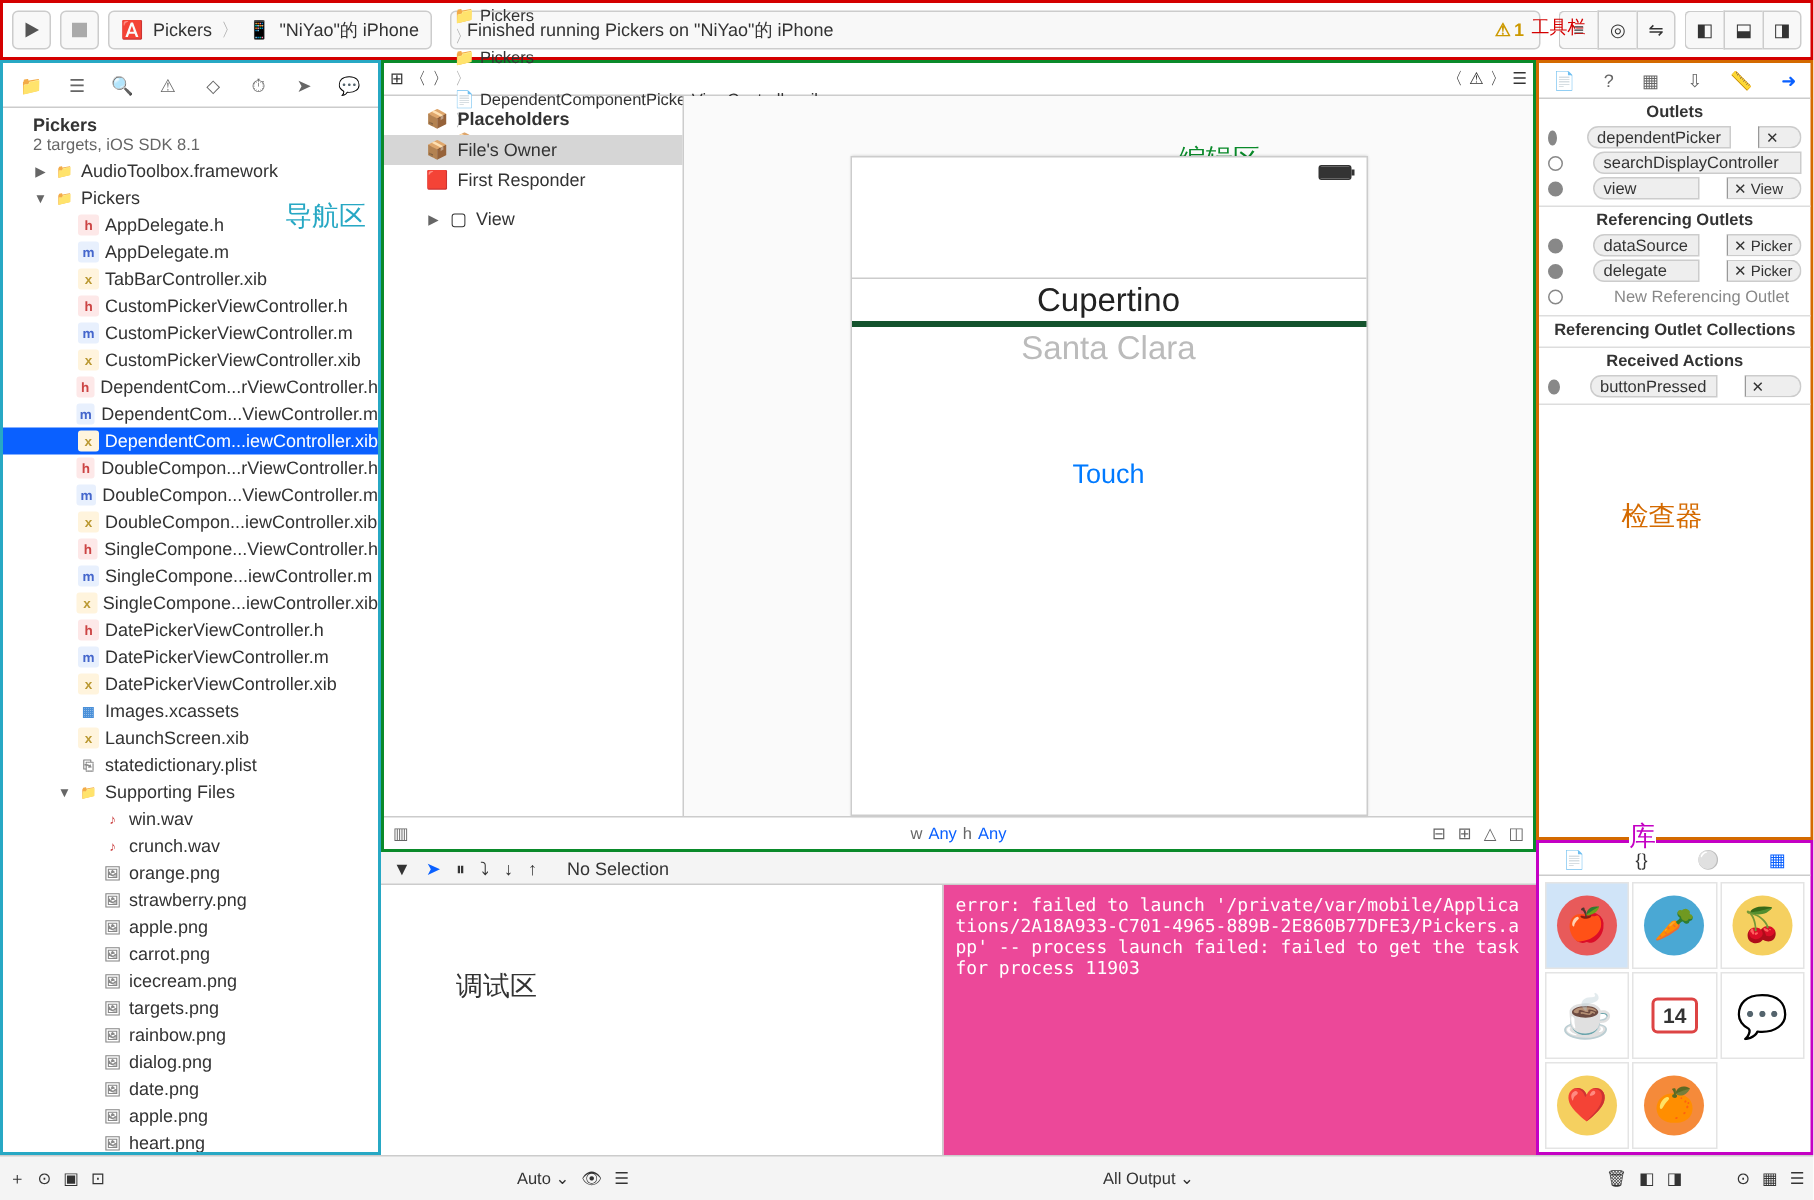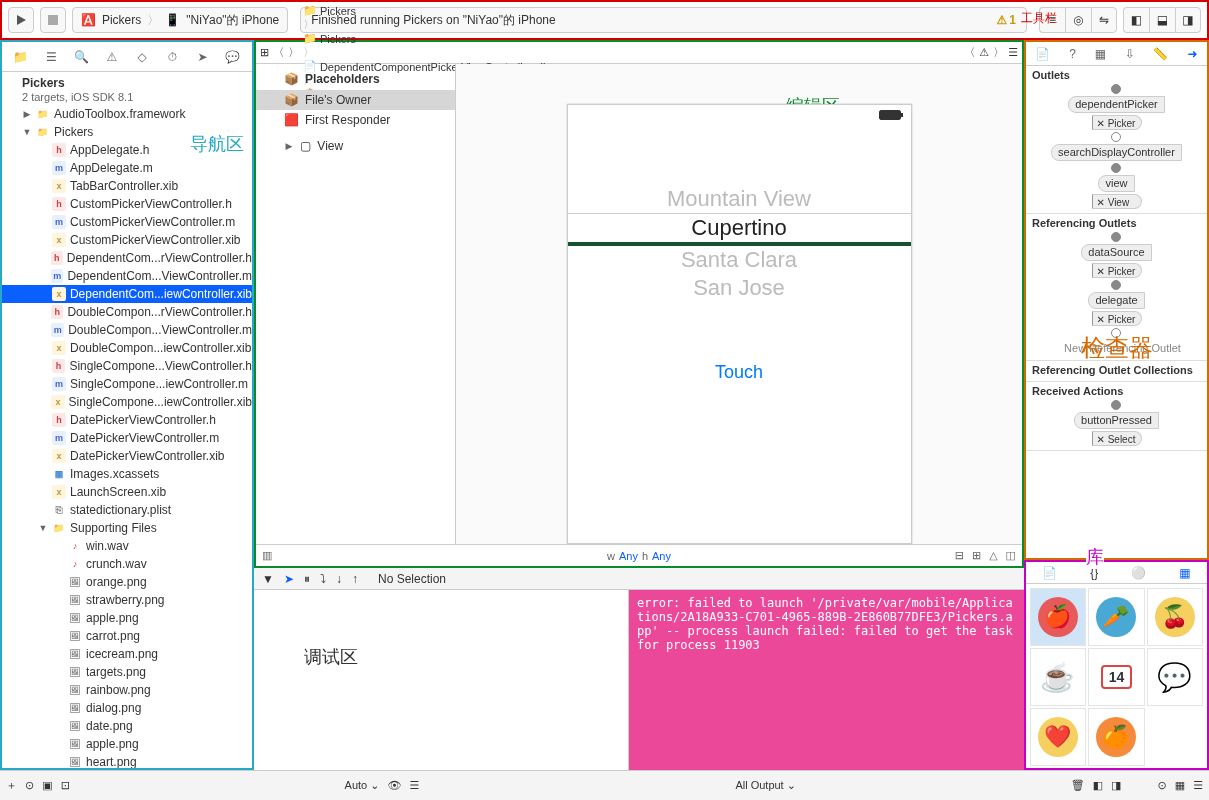--- a/index.html
+++ b/index.html
@@ -71,28 +71,28 @@
 .console { flex:1; background:#ec4899; color:#fff; font-family:Menlo,monospace; font-size:12px; padding:6px 8px; white-space:pre-wrap; word-break:break-all; }
 
 .bottombar { height:30px; border-top:1px solid #ccc; display:flex; align-items:center; padding:0 6px; gap:8px; background:#f4f4f4; font-size:11px; }
 .bb-sep { flex:1; }
 
 .inspector { width:185px; border:2px solid #d46a00; display:flex; flex-direction:column; position:relative; }
 .insp-tabs { height:24px; border-bottom:1px solid #ccc; display:flex; justify-content:space-around; align-items:center; }
 .insp-tabs span { color:#666; cursor:pointer; }
 .insp-tabs span.act { color:#0a60ff; }
 .insp-section { padding:3px 6px; border-bottom:1px solid #ddd; }
-.insp-head { font-weight:bold; font-size:11px; margin-bottom:2px; }
-.insp-row { display:flex; align-items:center; font-size:11px; padding:1px 0; gap:2px;flex-direction:column; }
+.insp-head { font-weight:bold; font-size:11px; margin-bottom:2px;text-align:center; }
+.insp-row { display:flex; align-items:center; font-size:11px; padding:1px 0; gap:18px; }
 .insp-pill { flex:1; background:#eee; border:1px solid #ccc; border-radius:8px 0 0 8px; padding:1px 6px; height:15px; line-height:13px; }
 .insp-conn { width:50px; background:#eee; border:1px solid #ccc; border-left:1px solid #999; border-radius:0 8px 8px 0; padding:1px 4px; font-size:10px; overflow:hidden; height:15px; line-height:13px; }
 .insp-dot { width:10px; height:10px; border:1px solid #888; border-radius:50%; margin-right:2px; }
 .insp-dot.fill { background:#888; }
 .insp-new { color:#888; padding:2px 2px 2px 14px; }
-.ann-insp { color:#d46a00; font-size:24px; position:absolute; left:55px; top:290px; }
+.ann-insp { color:#d46a00; font-size:18px; position:absolute; left:55px; top:290px; }
 
 .library { height:210px; border:2px solid #c400c4; display:flex; flex-direction:column; position:relative; }
 .lib-tabs { height:22px; border-bottom:1px solid #ccc; display:flex; justify-content:space-around; align-items:center; }
 .lib-grid { flex:1; display:grid; grid-template-columns:repeat(3,1fr); grid-auto-rows:58px; gap:2px; padding:4px; overflow:hidden; }
 .lib-cell { border:1px solid #e4e4e4; display:flex; align-items:center; justify-content:center; font-size:28px; }
 .lib-cell.sel { background:#d0e4f8; }
 .ann-lib { color:#c400c4; font-size:18px; position:absolute; left:60px; top:-17px; background:#fff; z-index:5; }
 .circle { width:40px; height:40px; border-radius:50%; display:flex; align-items:center; justify-content:center; font-size:22px; color:#fff; }
 svg { display:block; }
 </style>
@@ -388,24 +388,22 @@
         </div>
         <div class="canvas">
           <span class="ann-edit">编辑区</span>
           <div class="phone">
             <div class="phone-status">
               <div class="battery">
                   <div class="battery-fill"></div>
                 </div>
             </div>
             <div class="picker" id="picker-mount">
-                <div>Mountain View</div>
                 <div class="picker-lines psel">Cupertino</div>
                 <div>Santa Clara</div>
-                <div>San Jose</div>
               </div>
             <div class="select-btn">Touch</div>
           </div>
         </div>
       </div>
       <div class="canvas-footer">
         <div class="icons-l">
             <span>▥</span>
           </div>
         <span>w</span>

